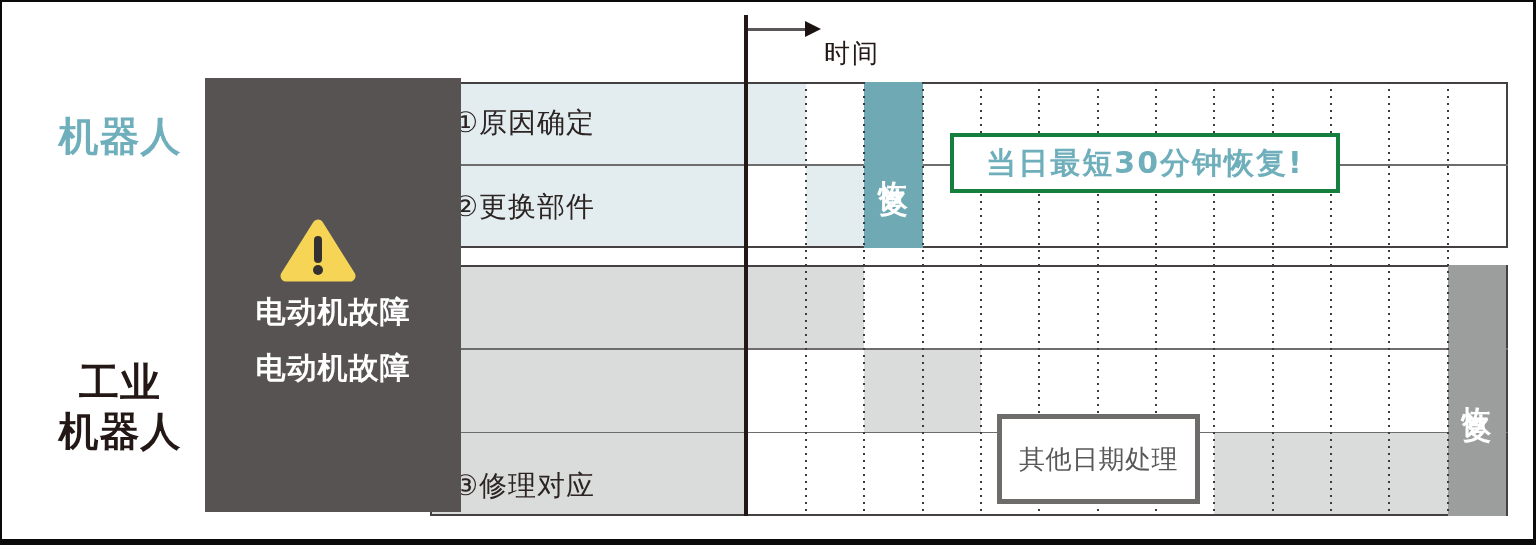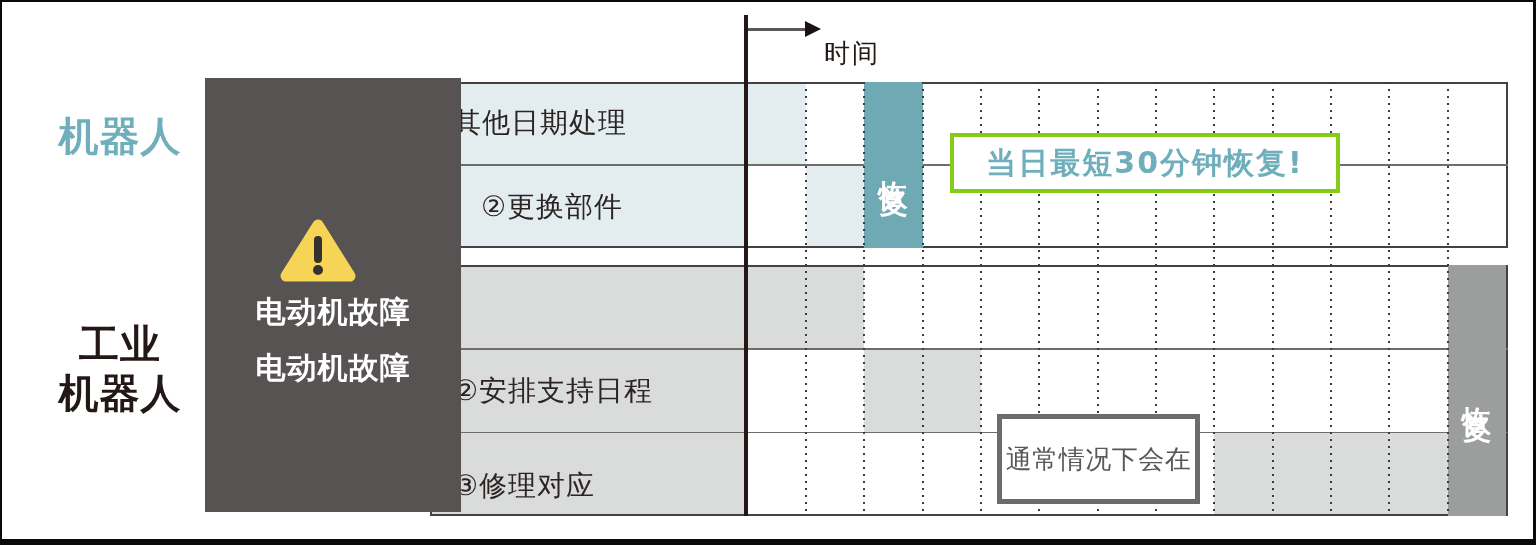--- a/index.html
+++ b/index.html
@@ -27,37 +27,37 @@
   .recovery-text{ writing-mode:vertical-rl; text-orientation:upright; color:#fff; font-weight:700; font-size:29px; letter-spacing:8px; }
   
   .dotline{ width:2px; top:82px; height:434px; z-index:4;
     background:repeating-linear-gradient(to bottom,#3e3a39 0 2px,transparent 2px 7px);}
   
   #now-line{ left:744px; top:15px; width:4px; height:501px; background:#231815; z-index:5;}
   #arrow-shaft{ left:748px; top:28px; width:59px; height:2.5px; background:#595757; z-index:5;}
   #arrow-head{ left:805px; top:21px; width:0; height:0; border-top:8px solid transparent; border-bottom:8px solid transparent; border-left:16px solid #1a1311; z-index:5;}
   #time-label{ left:824px; top:36px; font-size:26px; font-weight:500; color:#231815; letter-spacing:2px; z-index:5;}
   
-  #callout-fast{ left:950px; top:133px; width:390px; height:60px; background:#fff; border:4px solid #84cc16; box-sizing:border-box; display:flex; align-items:center; justify-content:center; z-index:6; font-size:30px; font-weight:700; color:#6fafbc; letter-spacing:2px;}
+  #callout-fast{ left:950px; top:133px; width:390px; height:60px; background:#fff; border:4px solid #15803d; box-sizing:border-box; display:flex; align-items:center; justify-content:center; z-index:6; font-size:30px; font-weight:700; color:#6fafbc; letter-spacing:2px;}
   #callout-slow{ left:997px; top:414px; width:203px; height:90px; background:#fff; border:5px solid #6e6b6b; box-sizing:border-box; display:flex; flex-direction:column; align-items:center; justify-content:center; z-index:6; font-size:26px; font-weight:500; color:#595757; line-height:31px; letter-spacing:0.5px; text-align:center;}
 </style>
 </head>
 <body>
 
 <div id="stage">
 
   <div class="abs frame" style="left:0;top:0;width:1536px;height:2px;"></div>
   <div class="abs frame" style="left:0;top:0;width:2px;height:545px;"></div>
   <div class="abs frame" style="left:1533px;top:0;width:3px;height:545px;"></div>
   <div class="abs frame" style="left:0;top:539px;width:1536px;height:6px;"></div>
 
   <div class="abs group-label" style="left:20px;top:112px;color:#6fafbc;">
     <div>机器人</div>
   </div>
-  <div class="abs group-label" style="left:20px;top:320px;color:#231815;">
+  <div class="abs group-label" style="left:20px;top:358px;color:#231815;">
     <div>工业</div>
     <div>机器人</div>
   </div>
 
   <div class="abs" id="incident-box" style="background:#575352;">
     <svg class="abs" style="left:73px;top:140px;" width="80" height="64" viewBox="0 0 80 64">
       <path d="M40 7 L72 58 L8 58 Z" fill="#f5d456" stroke="#f5d456" stroke-width="11" stroke-linejoin="round"></path>
       <line x1="40" y1="22" x2="40" y2="41" stroke="#353130" stroke-width="8" stroke-linecap="round"></line>
       <circle cx="40" cy="52" r="5" fill="#353130"></circle>
     </svg>
@@ -67,36 +67,35 @@
     </div>
   </div>
 
   <div class="abs fill" style="left:430px;top:82px;width:317px;height:166px;background:#e3edf0;"></div>
   <div id="bars-self" class="abs" style="left:0;top:0;">
       <div class="abs fill" style="left: 747.5px; top: 82px; width: 58.36px; height: 83px; background: rgb(227, 237, 240);"></div>
       <div class="abs fill" style="left: 805.86px; top: 165px; width: 58.36px; height: 83px; background: rgb(227, 237, 240);"></div>
     </div>
   <div class="abs section-border" style="left:430px;top:82px;width:1078px;height:166px;"></div>
   <div class="abs divider" style="left:430px;top:164px;width:1078px;"></div>
-  <div class="abs step-label" style="top:82px;height:82px;">其他日期处理</div>
-  <div class="abs step-label" style="top:165px;height:83px;margin-left:28px;">②更换部件</div>
+  <div class="abs step-label" style="top:82px;height:82px;">①原因确定</div>
+  <div class="abs step-label" style="top:165px;height:83px;">②更换部件</div>
   <div class="abs recovery-block" id="recovery-self" style="top: 82px; height: 166px; background: rgb(111, 169, 180); left: 864.22px; width: 58.36px;">
     <span class="recovery-text">恢复</span>
   </div>
 
   <div class="abs fill" style="left:430px;top:265px;width:317px;height:251px;background:#dadbdb;"></div>
   <div id="bars-industrial" class="abs" style="left:0;top:0;">
       <div class="abs fill" style="left: 747.5px; top: 265px; width: 116.72px; height: 83.67px; background: rgb(218, 219, 219);"></div>
       <div class="abs fill" style="left: 864.22px; top: 348.67px; width: 116.72px; height: 83.67px; background: rgb(218, 219, 219);"></div>
       <div class="abs fill" style="left: 1214.38px; top: 432.34px; width: 233.44px; height: 83.67px; background: rgb(218, 219, 219);"></div>
     </div>
   <div class="abs section-border" style="left:430px;top:265px;width:1078px;height:251px;"></div>
   <div class="abs divider" style="left:430px;top:348px;width:1078px;"></div>
   <div class="abs divider" style="left:430px;top:431.5px;width:1078px;"></div>
-  <div class="abs step-label" style="top:349px;height:83px;">②安排支持日程</div>
   <div class="abs step-label" style="top:444px;height:84px;text-align:center;">③修理对应</div>
   <div class="abs recovery-block" id="recovery-industrial" style="top: 265px; height: 251px; background: rgb(156, 157, 157); left: 1447.82px; width: 58.36px;">
     <span class="recovery-text">恢复</span>
   </div>
 
   <div id="grid-layer">
       <div class="abs dotline" style="left: 804.86px;"></div>
       <div class="abs dotline" style="left: 863.22px;"></div>
       <div class="abs dotline" style="left: 921.58px;"></div>
       <div class="abs dotline" style="left: 979.94px;"></div>
@@ -112,16 +111,16 @@
 
   <div class="abs" id="now-line"></div>
   <div class="abs" id="arrow-shaft"></div>
   <div class="abs" id="arrow-head"></div>
   <div class="abs" id="time-label">时间</div>
 
   <div class="abs" id="callout-fast">
     <span>当日最短30分钟恢复!</span>
   </div>
   <div class="abs" id="callout-slow">
-    <div>通常情况下会在</div>
+    <div>其他日期处理</div>
   </div>
 
 </div>
 
 </body></html>

